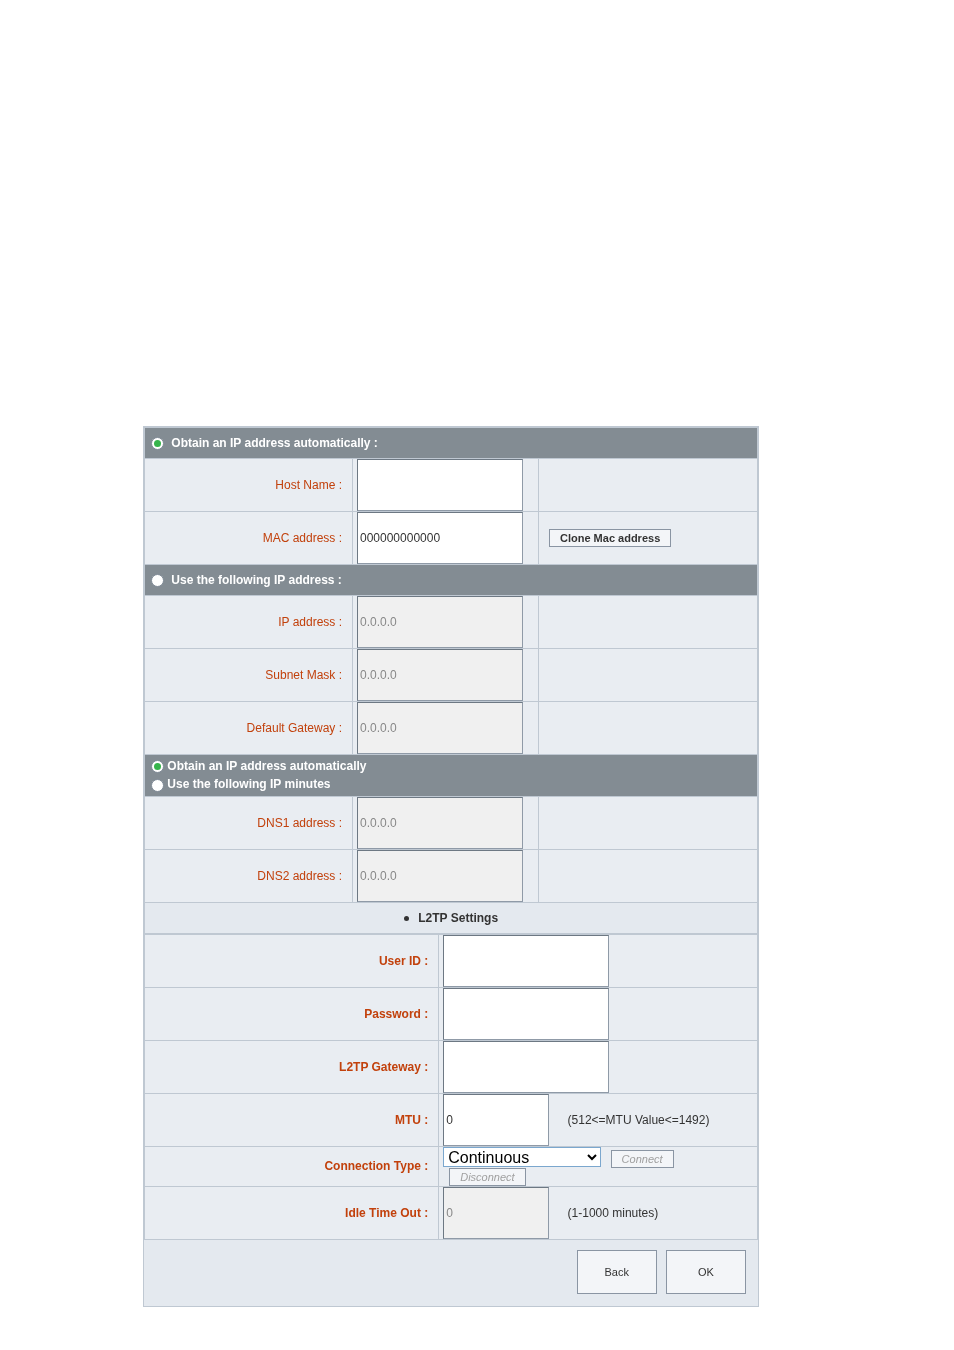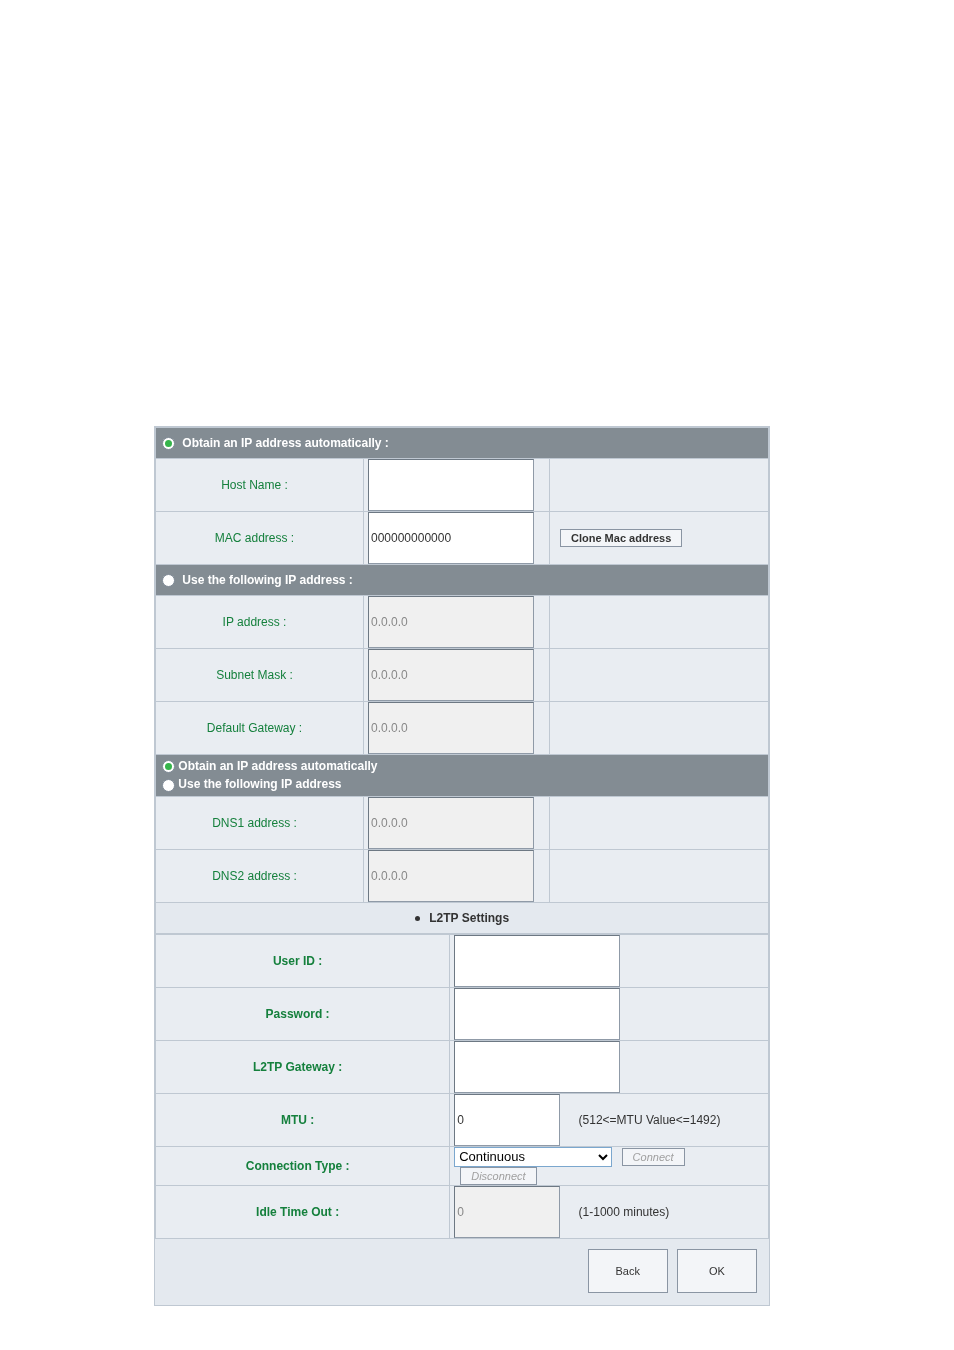--- a/index.html
+++ b/index.html
@@ -10,21 +10,21 @@
     font-size: 12px;
     color: #333333;
   }
   .page {
     width: 954px;
     height: 1350px;
     position: relative;
   }
   .form-wrap {
     position: absolute;
-    left: 154px;
+    left: 143px;
     top: 426px;
     width: 614px;
     border: 1px solid #bfc8d2;
     background: #e9edf2;
   }
   table.cfg {
     width: 100%;
     border-collapse: collapse;
     table-layout: fixed;
   }
@@ -40,23 +40,23 @@
     font-weight: bold;
     padding: 4px 6px;
     height: 22px;
   }
   tr.header-row td .radio {
     vertical-align: middle;
     margin-right: 4px;
   }
   .label-cell {
     width: 200px;
-    text-align: center;
+    text-align: right;
     padding-right: 10px !important;
-    color: #15803d;
+    color: #c2410c;
     background: #e9edf2;
   }
   .input-cell {
     width: 190px;
     background: #e9edf2;
     padding-left: 4px !important;
   }
   .extra-cell {
     background: #e9edf2;
     text-align: left;
@@ -149,21 +149,21 @@
   table.l2tp td.label-cell {
     width: 175px;
     font-weight: bold;
   }
   select.sel {
     width: 158px;
     height: 20px;
     border: 1px solid #7ba7ce;
     background: #ffffff;
     font-family: Arial, Helvetica, sans-serif;
-    font-size: 13px;
+    font-size: 16px;
   }
   .hint {
     color: #333;
     margin-left: 15px;
   }
   .footer {
     background: #e4e9ef;
     padding: 10px 12px 12px 0;
     text-align: right;
   }
@@ -250,21 +250,21 @@
       </tr>
 
       <tr class="dns-header">
         <td colspan="3">
           <span class="line">
             <span class="radio selected"></span>
             <span>Obtain an IP address automatically</span>
           </span>
           <span class="line">
             <span class="radio blue"></span>
-            <span>Use the following IP address</span>
+            <span>Use the following IP minutes</span>
           </span>
         </td>
       </tr>
 
       <tr>
         <td class="label-cell">DNS1 address :</td>
         <td class="input-cell">
           <input class="txt" type="text" disabled="" value="0.0.0.0" style="">
         </td>
         <td class="extra-cell"></td>

